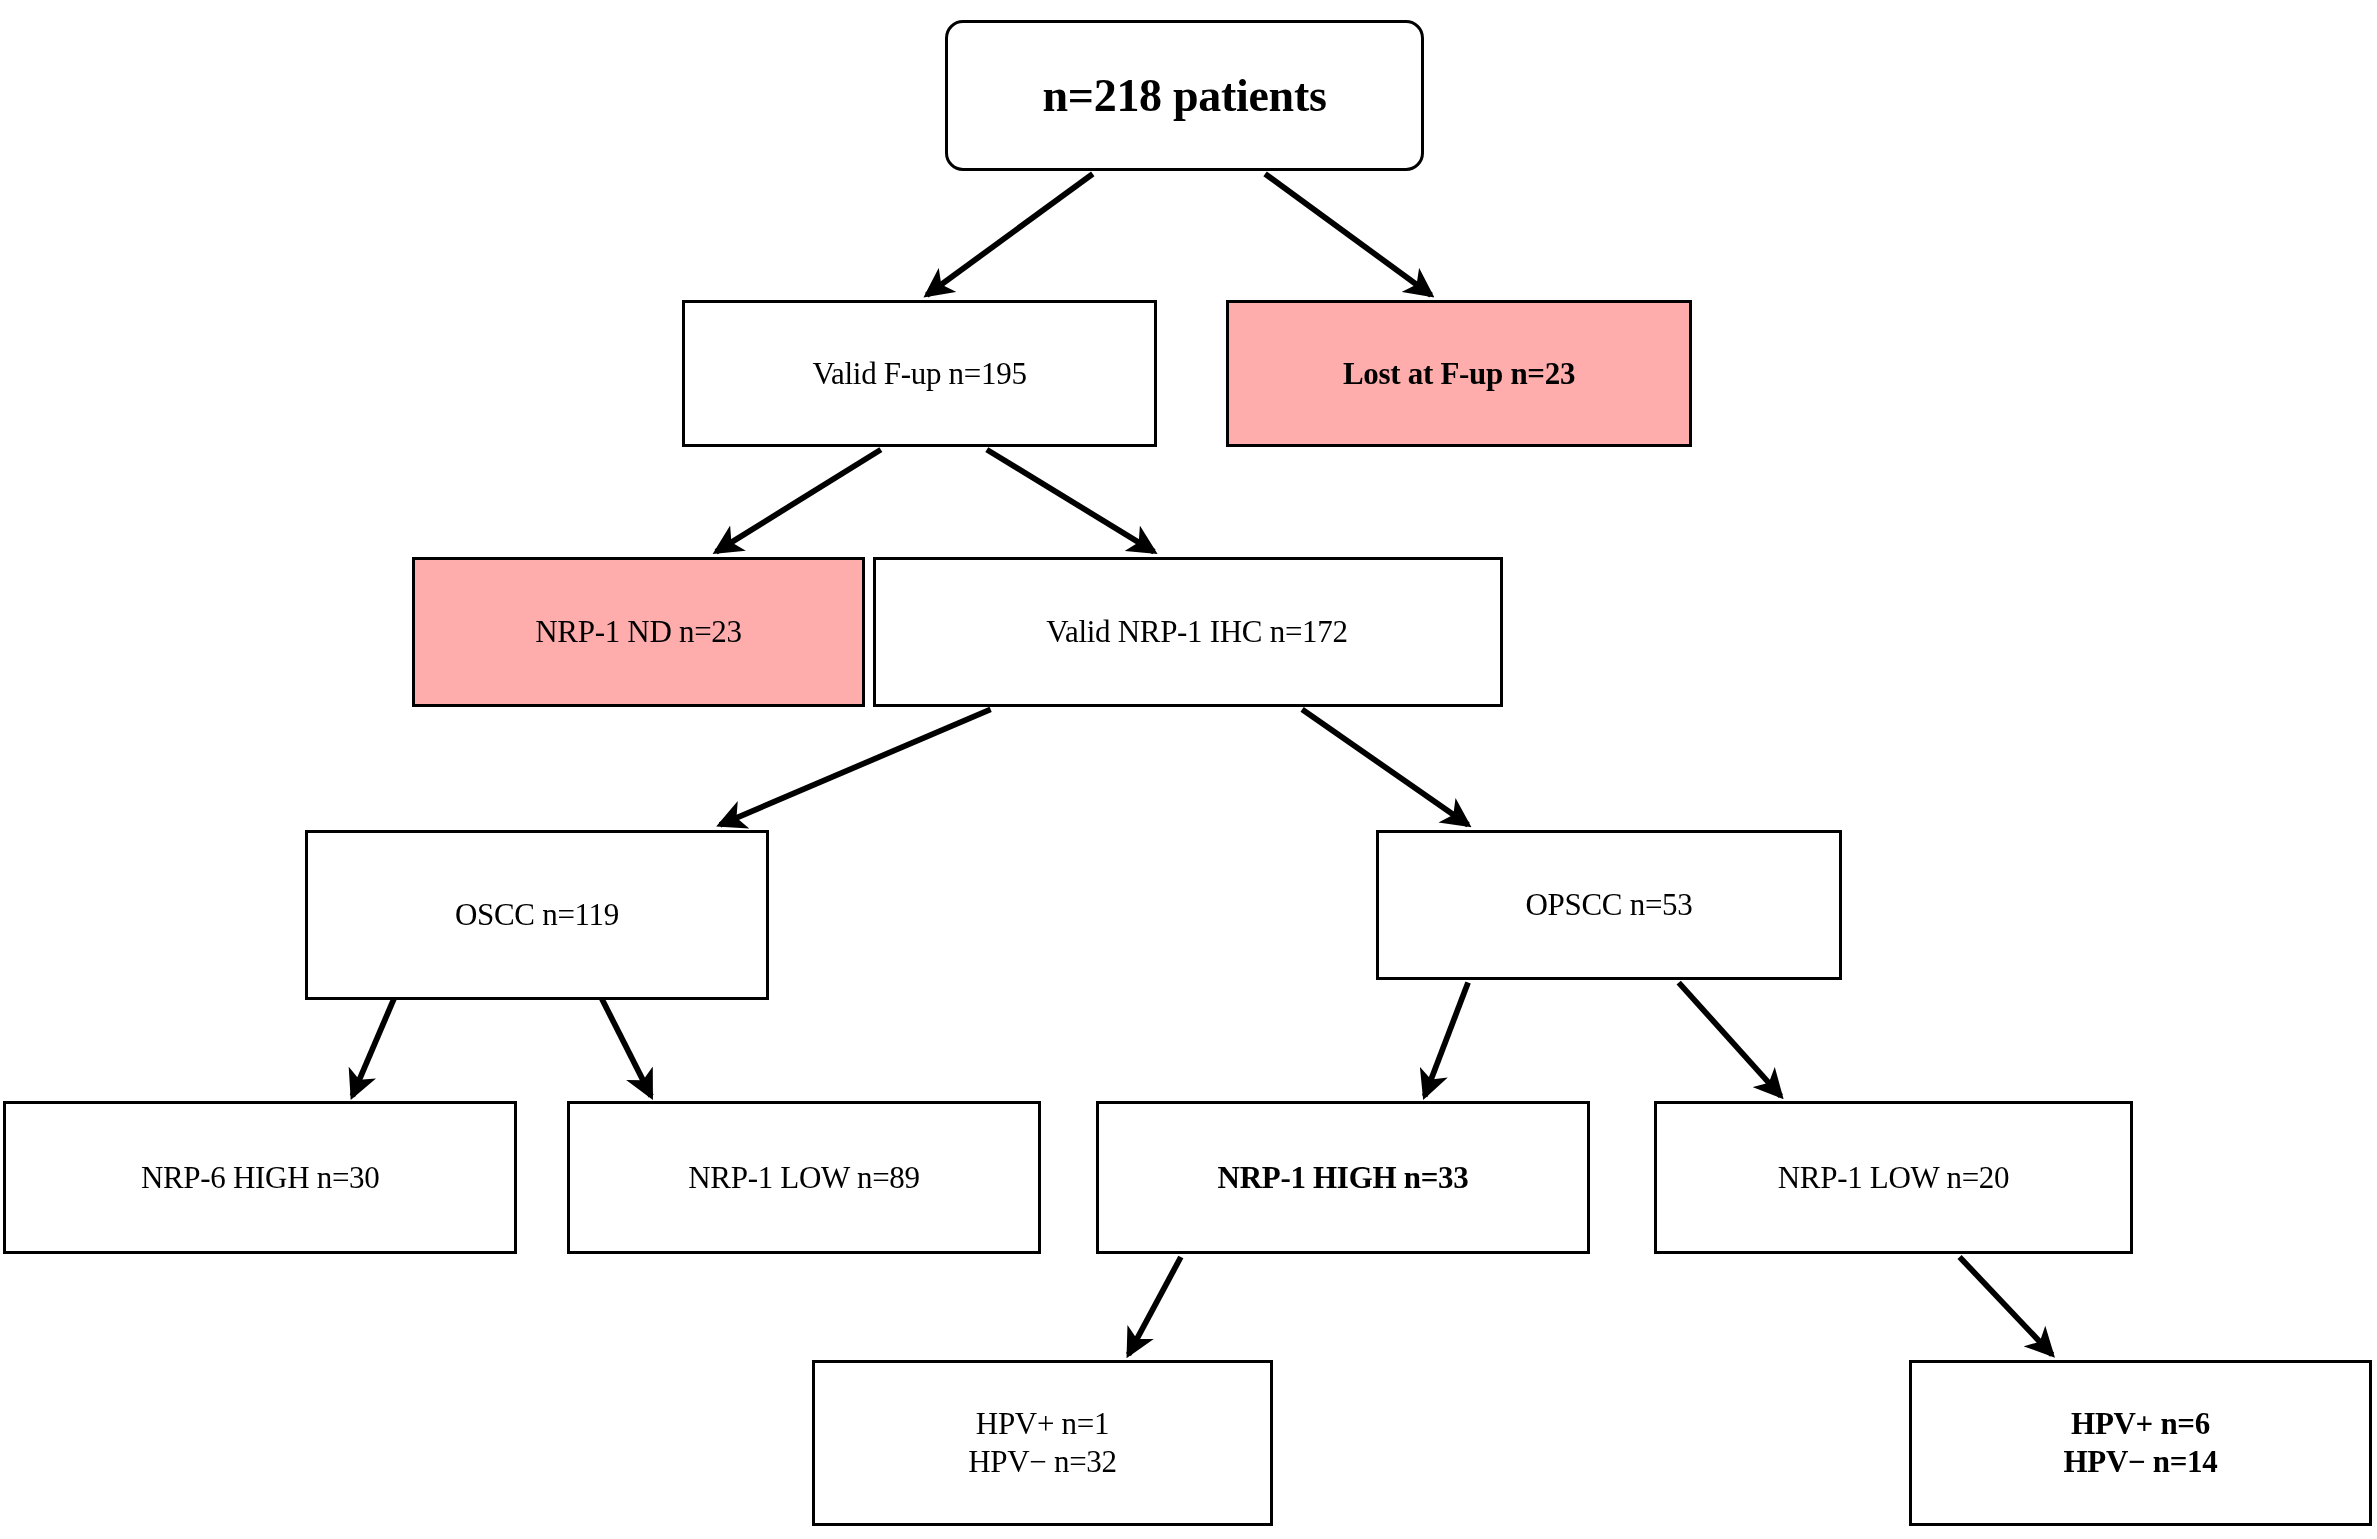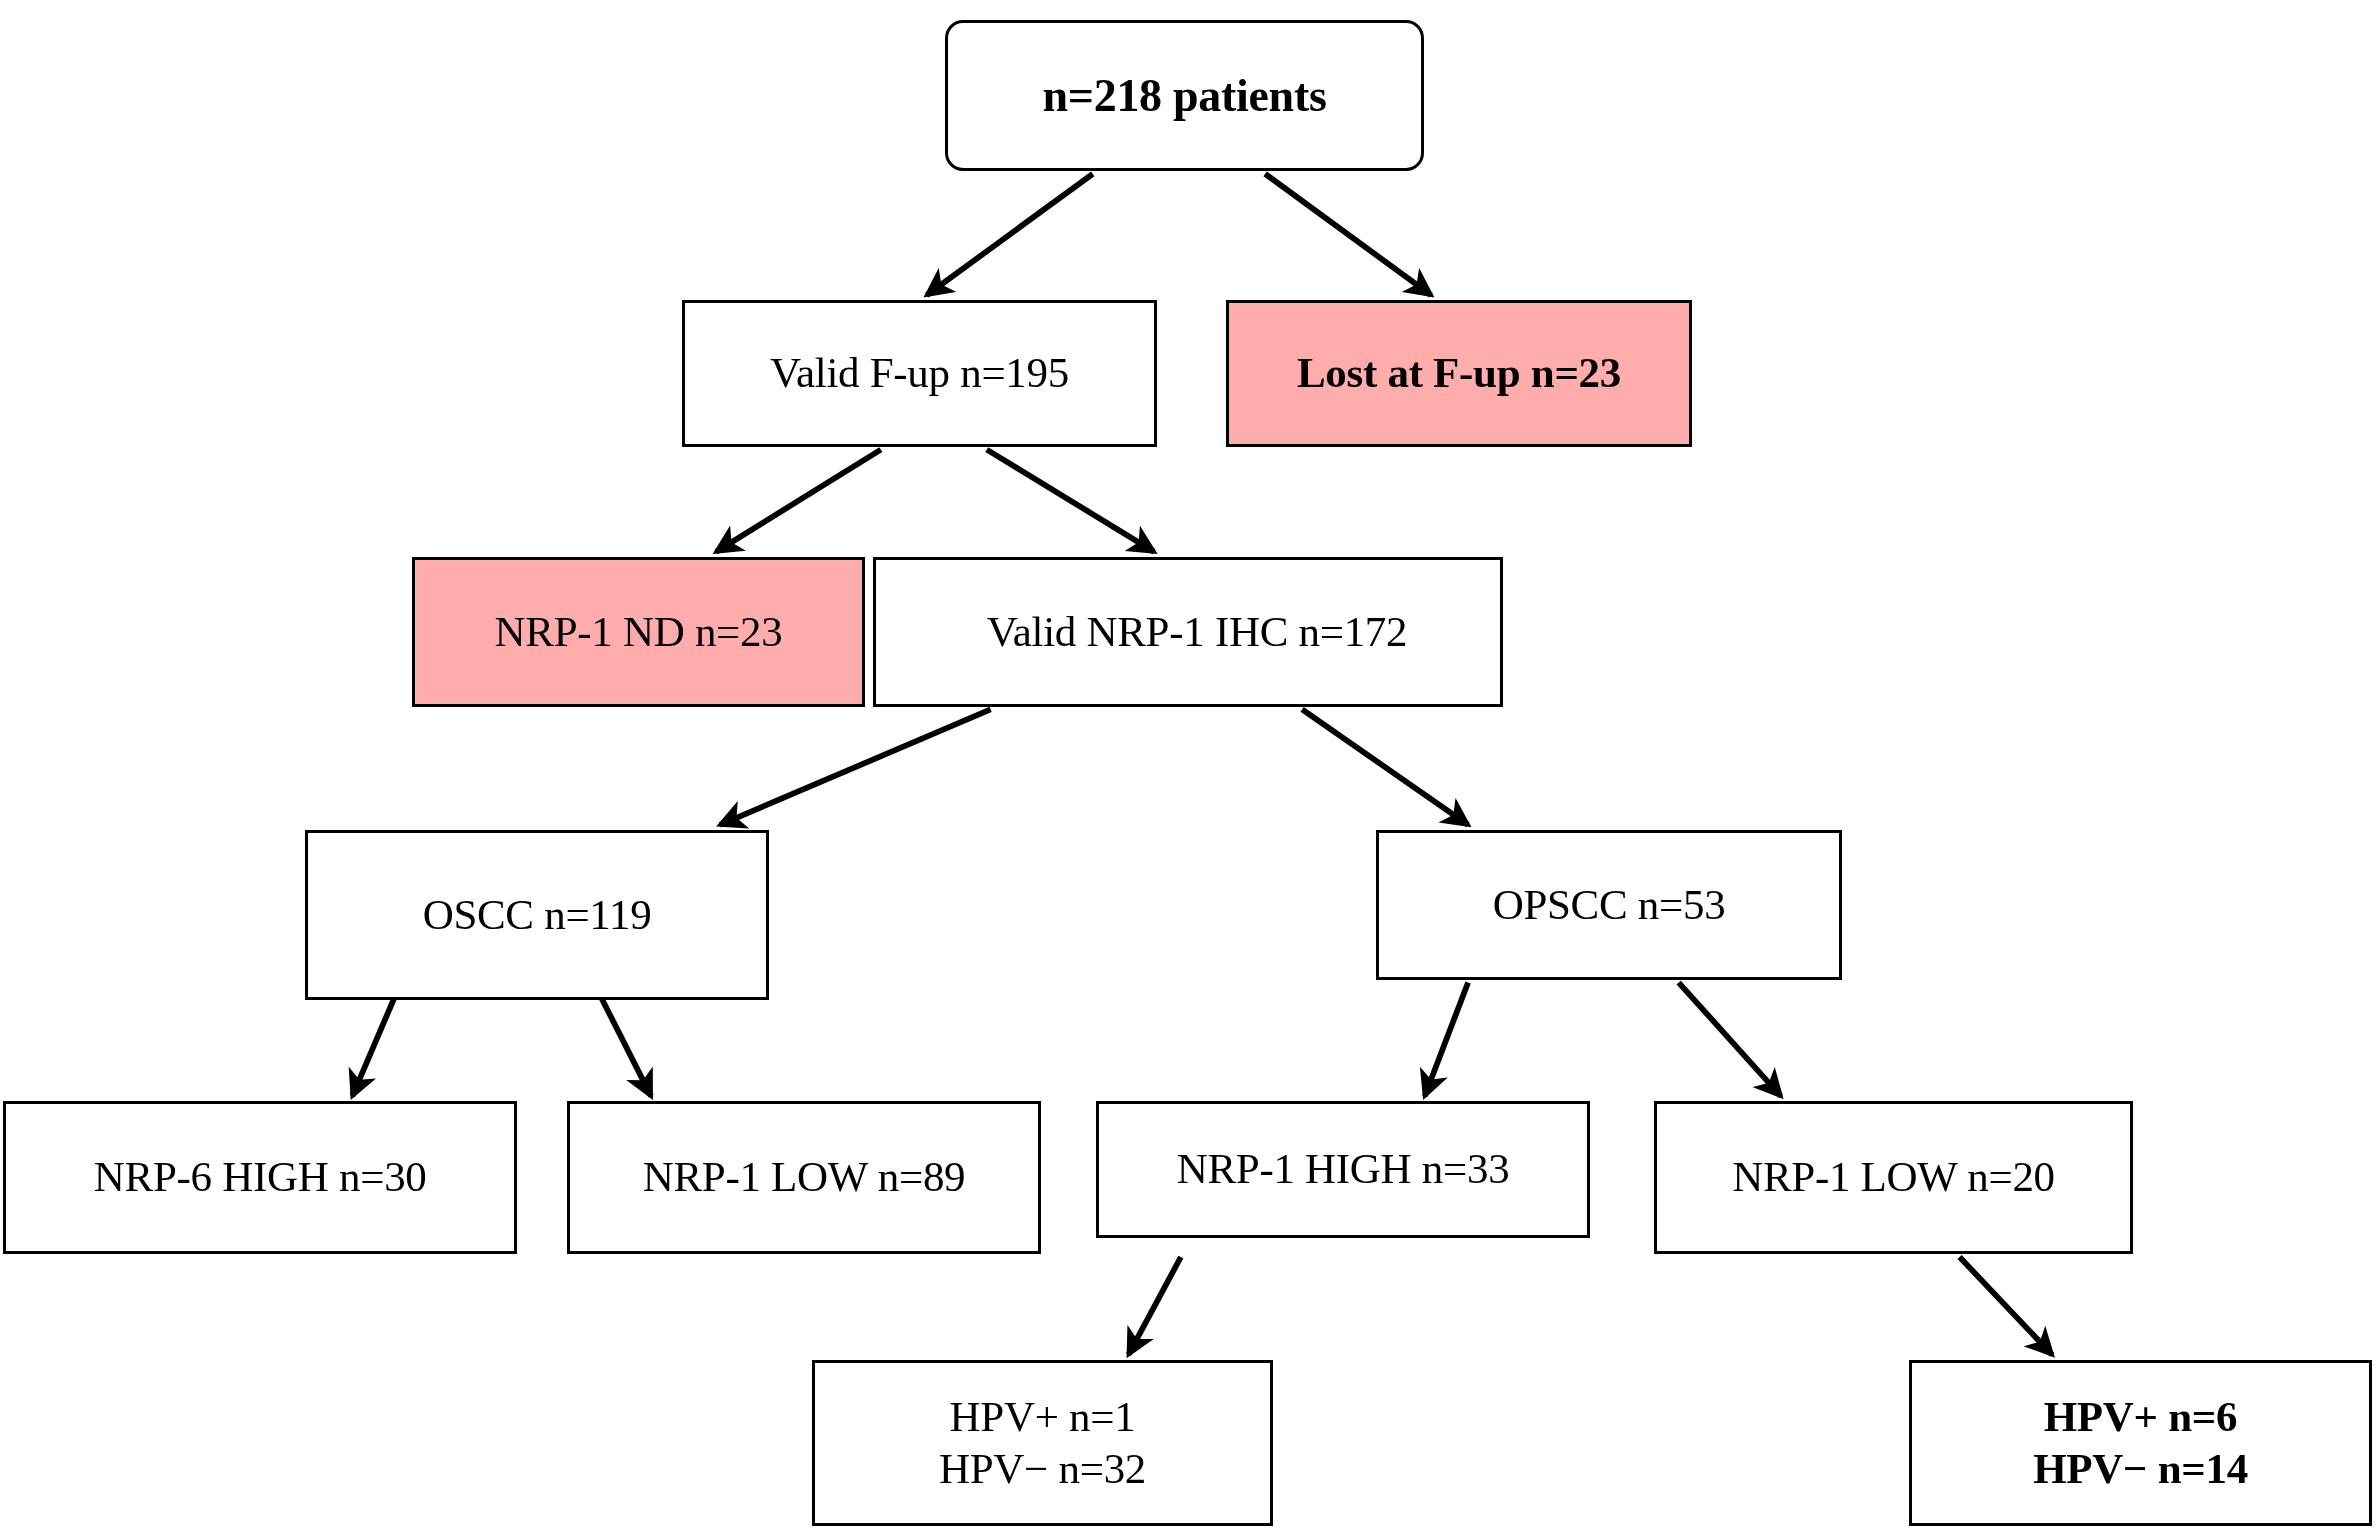--- a/index.html
+++ b/index.html
@@ -30,21 +30,21 @@
   .node {
     position: absolute;
     box-sizing: border-box;
     border: 3.2px solid #000000;
     background: #ffffff;
     display: flex;
     align-items: center;
     justify-content: center;
     text-align: center;
     color: #000000;
-    font-size: 43px;
+    font-size: 31px;
     line-height: 1.22;
     letter-spacing: -0.3px;
     z-index: 2;
   }
   .node.root {
     border-radius: 18px;
     font-weight: bold;
     font-size: 46px;
   }
   .node.pink {
@@ -99,21 +99,21 @@
     </div>
     <div class="node" style="left: 1376px; top: 830px; width: 466px; height: 150px; background: rgb(255, 255, 255);">
       <span class="label">OPSCC n=53</span>
     </div>
     <div class="node" style="left: 3.2px; top: 1101px; width: 514px; height: 153px; background: rgb(255, 255, 255);">
       <span class="label">NRP-6 HIGH n=30</span>
     </div>
     <div class="node" style="left: 567px; top: 1101px; width: 474px; height: 153px; background: rgb(255, 255, 255);">
       <span class="label">NRP-1 LOW n=89</span>
     </div>
-    <div class="node" style="left: 1096px; top: 1101px; width: 494px; height: 137px; background: rgb(255, 255, 255);">
+    <div class="node" style="left: 1096px; top: 1101px; width: 494px; height: 153px; background: rgb(255, 255, 255); font-weight: bold;">
       <span class="label">NRP-1 HIGH n=33</span>
     </div>
     <div class="node" style="left: 1654px; top: 1101px; width: 479px; height: 153px; background: rgb(255, 255, 255);">
       <span class="label">NRP-1 LOW n=20</span>
     </div>
     <div class="node" style="left: 792px; top: 1360px; width: 461px; height: 166px; background: rgb(255, 255, 255); margin-left: 20px;">
       <span class="label">HPV+ n=1
 HPV− n=32</span>
     </div>
     <div class="node" style="left: 1909px; top: 1360px; width: 463px; height: 166px; background: rgb(255, 255, 255); font-weight: bold;">

